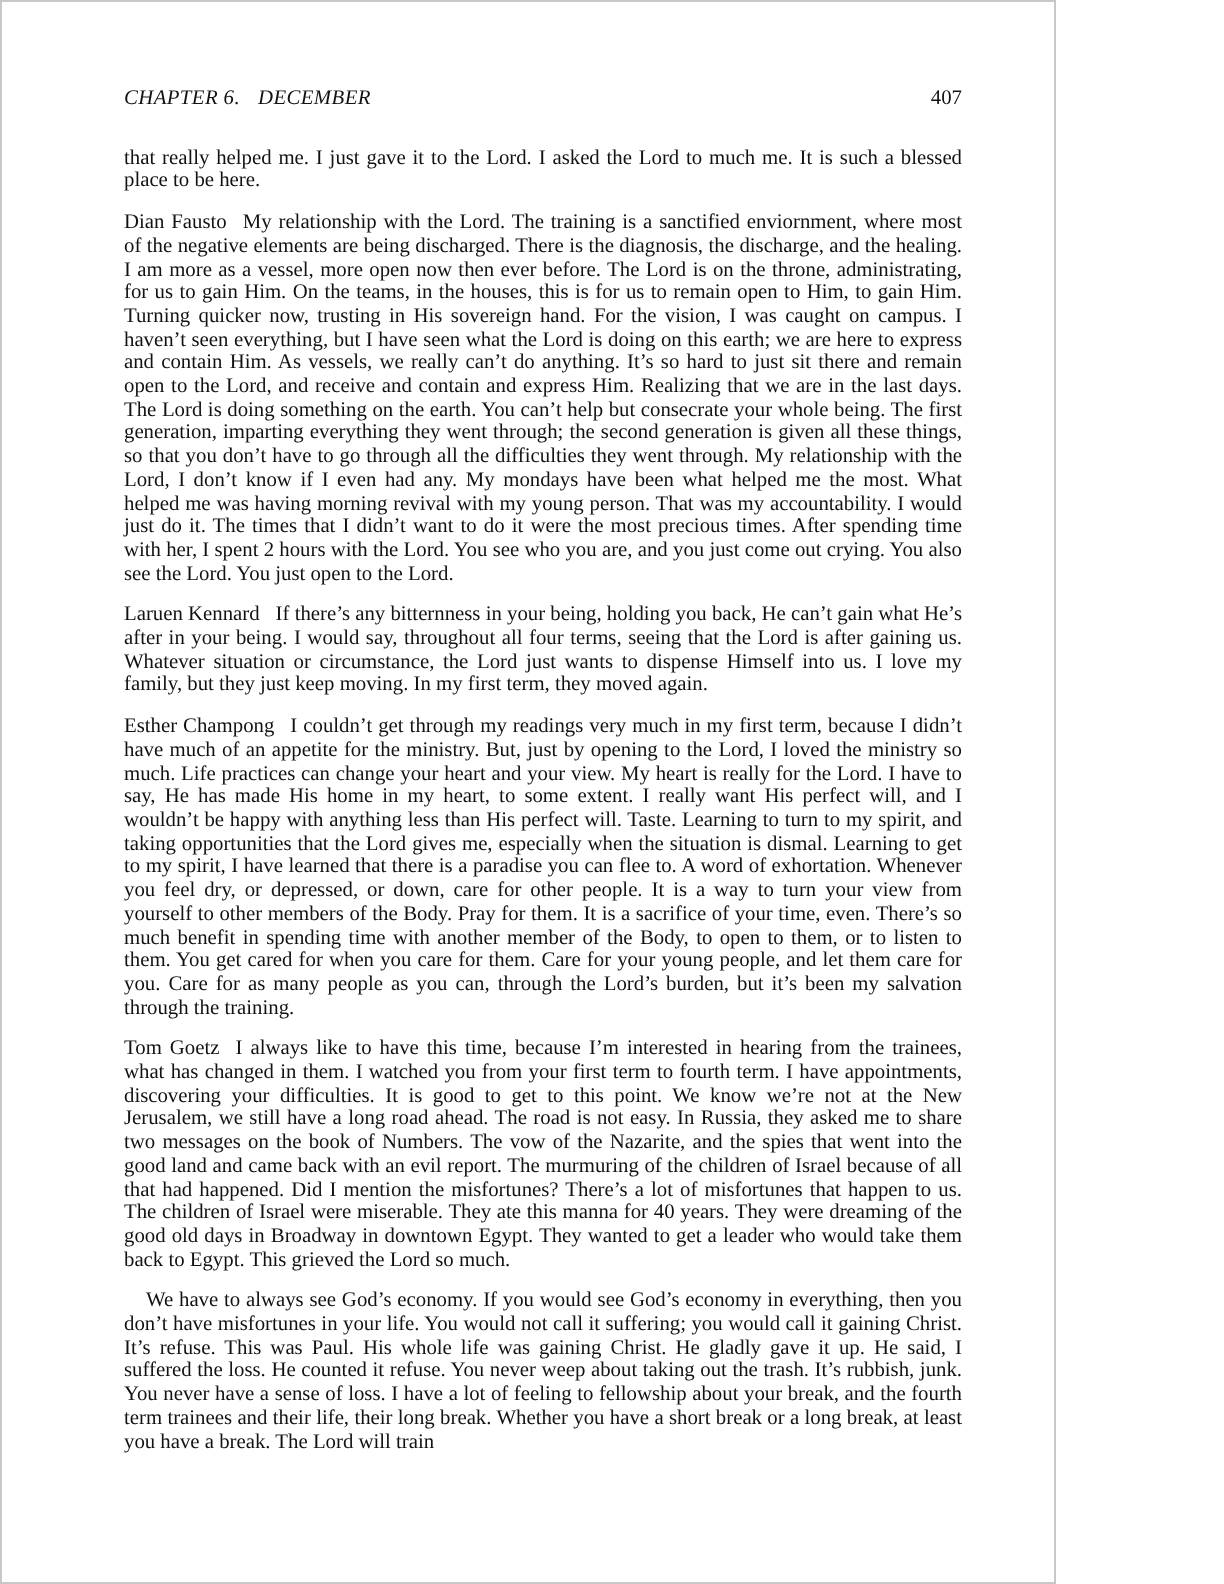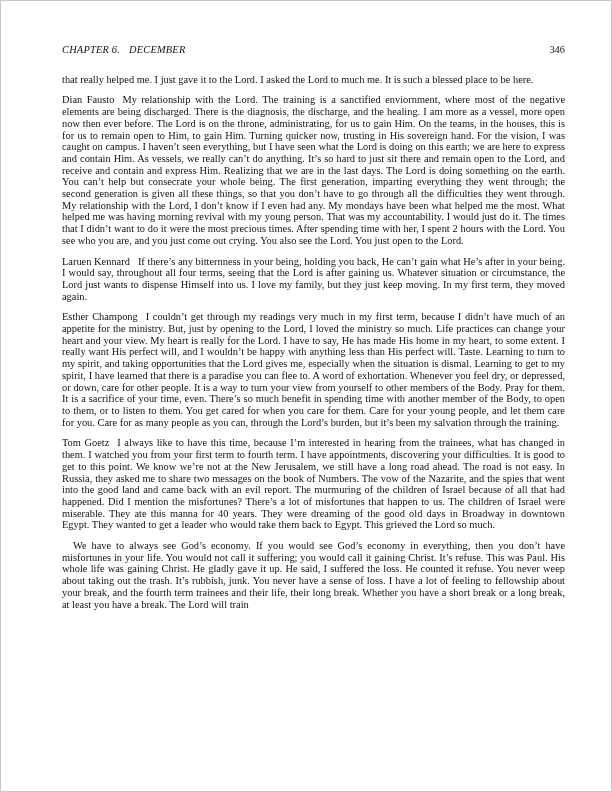--- a/index.html
+++ b/index.html
@@ -2,21 +2,21 @@
 <html><head>
 <meta charset="utf-8">
 <style>
   html, body {
     margin: 0;
     padding: 0;
     background: #ffffff;
   }
   .page {
     position: relative;
-    width: 612px;
+    width: 528px;
     height: 792px;
     box-sizing: border-box;
     background: #ffffff;
     border: 1px solid #c8c8c8;
     padding: 43px 46px 0 61px;
     font-family: "Liberation Serif", "DejaVu Serif", serif;
     font-size: 10.4px;
     line-height: 11.7px;
     color: #121212;
     overflow: hidden;
@@ -53,21 +53,21 @@
   }
 </style>
 </head>
 <body>
 
 <div class="page">
   <header class="running-head">
     <div class="chapter-mark">
       <span>CHAPTER 6.</span><span class="chapter-title">DECEMBER</span>
     </div>
-    <div class="page-number">346</div>
+    <div class="page-number">407</div>
   </header>
 
   <main class="body-text">
       <p class="para plain"><span>that really helped me. I just gave it to the Lord. I asked the Lord to much me. It is such a blessed place to be here.</span></p>
       <p class="para speaker"><b class="speaker-name">Dian Fausto</b><span>My relationship with the Lord. The training is a sanctified enviornment, where most of the negative elements are being discharged. There is the diagnosis, the discharge, and the healing. I am more as a vessel, more open now then ever before. The Lord is on the throne, administrating, for us to gain Him. On the teams, in the houses, this is for us to remain open to Him, to gain Him. Turning quicker now, trusting in His sovereign hand. For the vision, I was caught on campus. I haven’t seen everything, but I have seen what the Lord is doing on this earth; we are here to express and contain Him. As vessels, we really can’t do anything. It’s so hard to just sit there and remain open to the Lord, and receive and contain and express Him. Realizing that we are in the last days. The Lord is doing something on the earth. You can’t help but consecrate your whole being. The first generation, imparting everything they went through; the second generation is given all these things, so that you don’t have to go through all the difficulties they went through. My relationship with the Lord, I don’t know if I even had any. My mondays have been what helped me the most. What helped me was having morning revival with my young person. That was my accountability. I would just do it. The times that I didn’t want to do it were the most precious times. After spending time with her, I spent 2 hours with the Lord. You see who you are, and you just come out crying. You also see the Lord. You just open to the Lord.</span></p>
       <p class="para speaker"><b class="speaker-name">Laruen Kennard</b><span>If there’s any bitternness in your being, holding you back, He can’t gain what He’s after in your being. I would say, throughout all four terms, seeing that the Lord is after gaining us. Whatever situation or circumstance, the Lord just wants to dispense Himself into us. I love my family, but they just keep moving. In my first term, they moved again.</span></p>
       <p class="para speaker"><b class="speaker-name">Esther Champong</b><span>I couldn’t get through my readings very much in my first term, because I didn’t have much of an appetite for the ministry. But, just by opening to the Lord, I loved the ministry so much. Life practices can change your heart and your view. My heart is really for the Lord. I have to say, He has made His home in my heart, to some extent. I really want His perfect will, and I wouldn’t be happy with anything less than His perfect will. Taste. Learning to turn to my spirit, and taking opportunities that the Lord gives me, especially when the situation is dismal. Learning to get to my spirit, I have learned that there is a paradise you can flee to. A word of exhortation. Whenever you feel dry, or depressed, or down, care for other people. It is a way to turn your view from yourself to other members of the Body. Pray for them. It is a sacrifice of your time, even. There’s so much benefit in spending time with another member of the Body, to open to them, or to listen to them. You get cared for when you care for them. Care for your young people, and let them care for you. Care for as many people as you can, through the Lord’s burden, but it’s been my salvation through the training.</span></p>
       <p class="para speaker"><b class="speaker-name">Tom Goetz</b><span>I always like to have this time, because I’m interested in hearing from the trainees, what has changed in them. I watched you from your first term to fourth term. I have appointments, discovering your difficulties. It is good to get to this point. We know we’re not at the New Jerusalem, we still have a long road ahead. The road is not easy. In Russia, they asked me to share two messages on the book of Numbers. The vow of the Nazarite, and the spies that went into the good land and came back with an evil report. The murmuring of the children of Israel because of all that had happened. Did I mention the misfortunes? There’s a lot of misfortunes that happen to us. The children of Israel were miserable. They ate this manna for 40 years. They were dreaming of the good old days in Broadway in downtown Egypt. They wanted to get a leader who would take them back to Egypt. This grieved the Lord so much.</span></p>
       <p class="para indented"><span>We have to always see God’s economy. If you would see God’s economy in everything, then you don’t have misfortunes in your life. You would not call it suffering; you would call it gaining Christ. It’s refuse. This was Paul. His whole life was gaining Christ. He gladly gave it up. He said, I suffered the loss. He counted it refuse. You never weep about taking out the trash. It’s rubbish, junk. You never have a sense of loss. I have a lot of feeling to fellowship about your break, and the fourth term trainees and their life, their long break. Whether you have a short break or a long break, at least you have a break. The Lord will train</span></p>
     </main>

